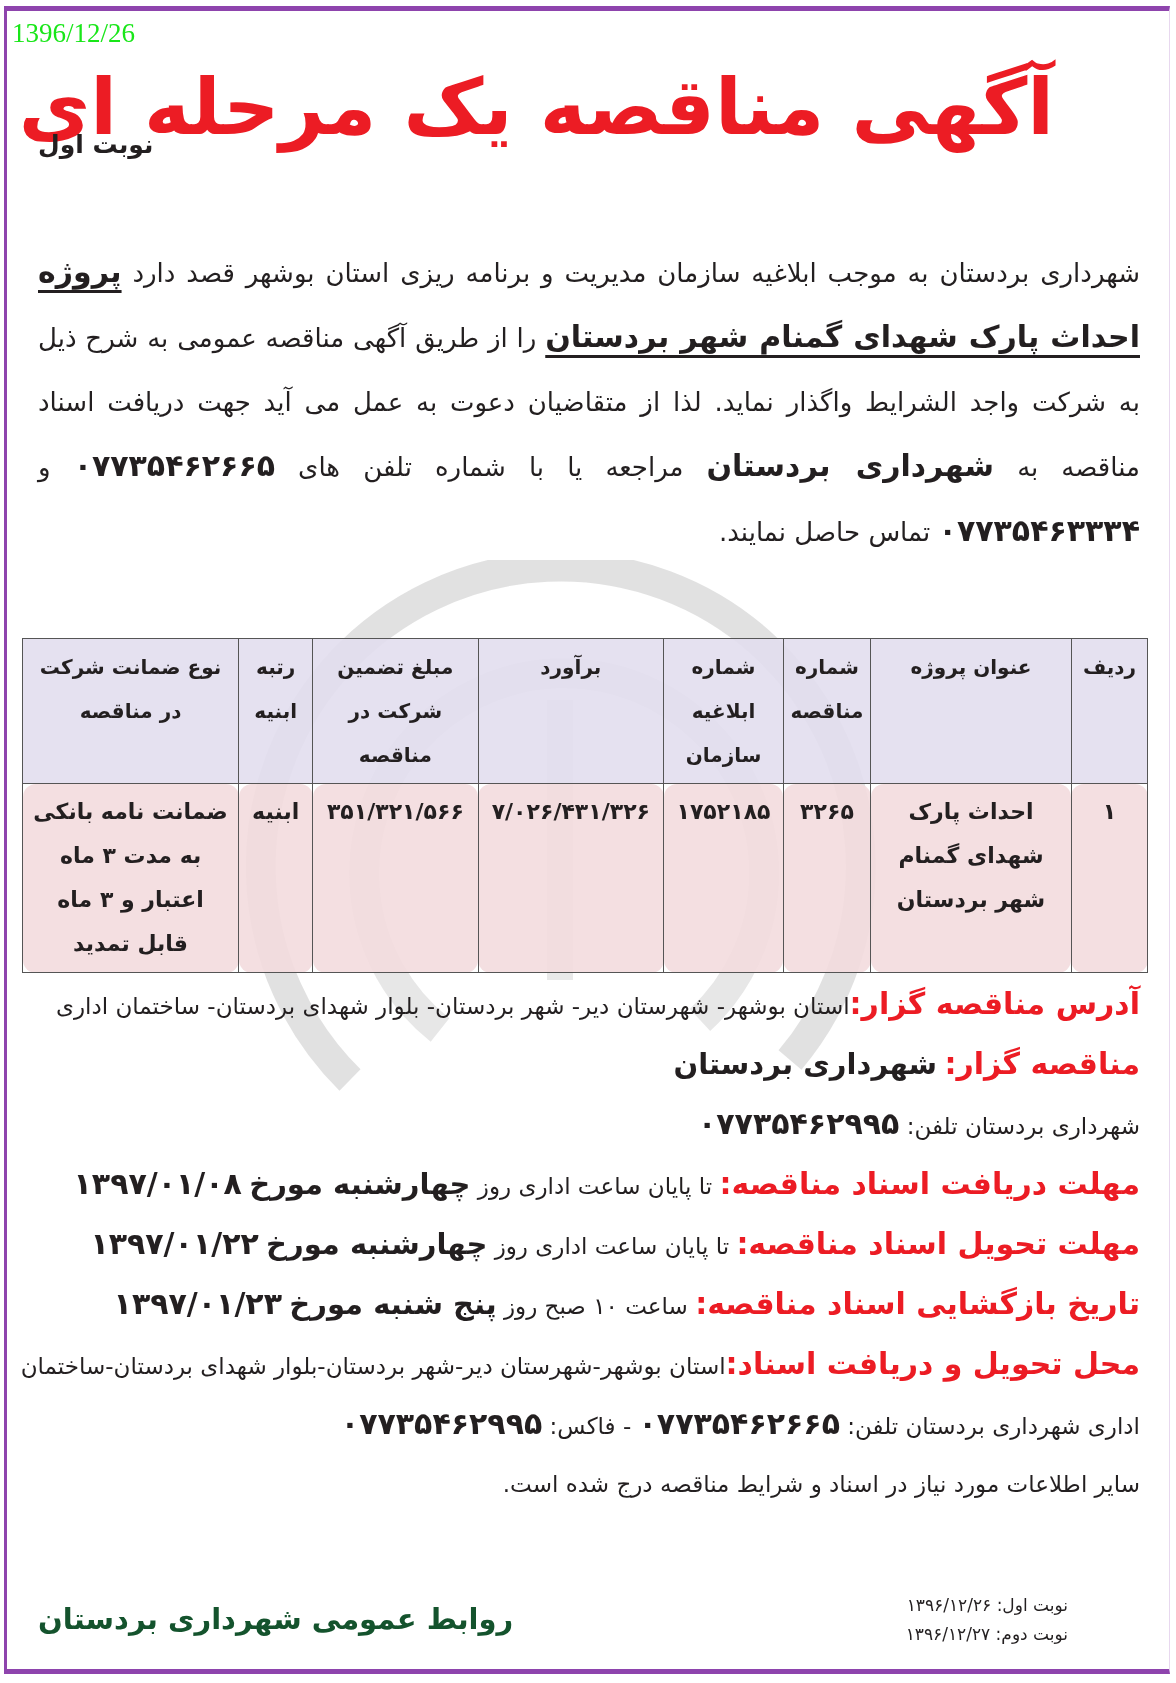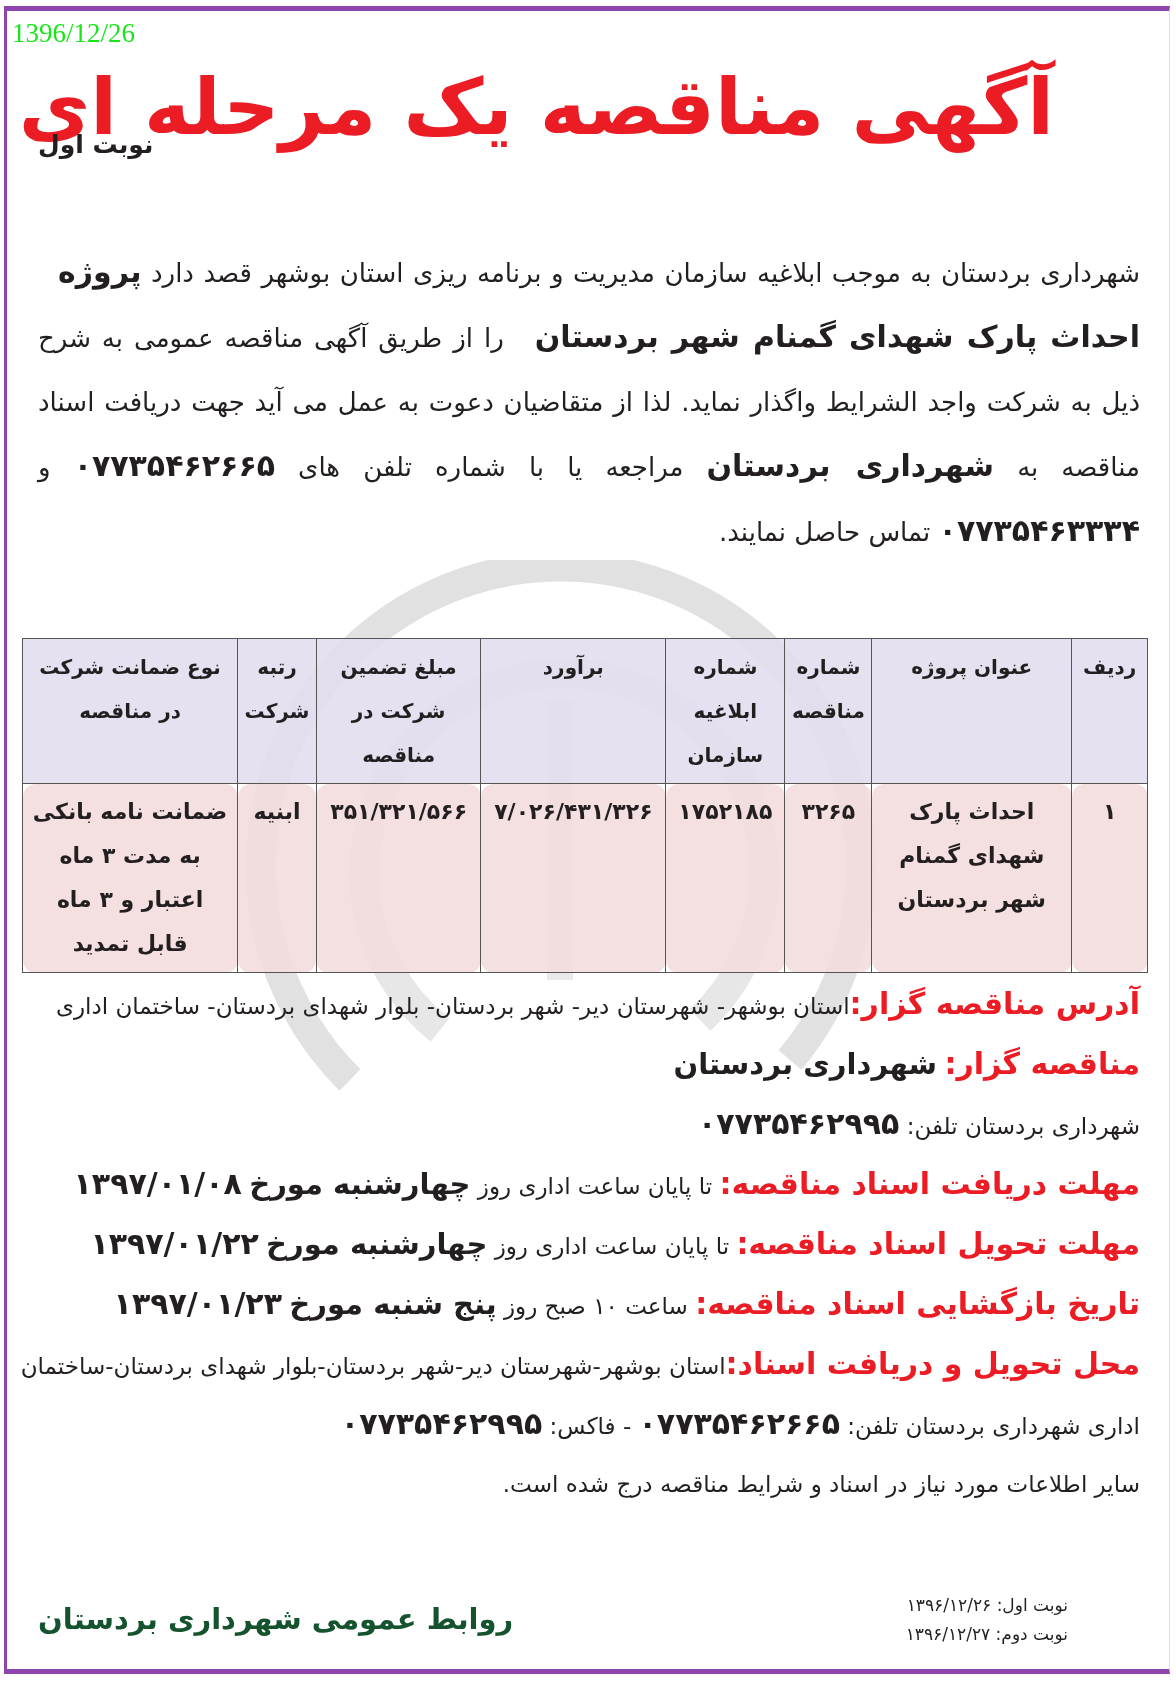--- a/index.html
+++ b/index.html
@@ -10,21 +10,21 @@
            border-left: 3px solid #8e44ad; border-right: 1px solid #e8d8ef; box-sizing: border-box; }
   .date-stamp { position: absolute; left: 12px; top: 18px; color: #19e619; font-size: 27px;
                 font-family: Liberation Serif, serif; }
   .title { position: absolute; right: 122px; top: 62px; color: #ec1c24; font-size: 78px; font-weight: bold;
            direction: rtl; white-space: nowrap; letter-spacing: -1px; }
   .nobat { position: absolute; left: 38px; top: 130px; font-size: 25px; font-weight: bold; direction: rtl; }
   .watermark { position: absolute; left: 230px; top: 560px; width: 660px; height: 560px; pointer-events: none; }
   .intro { position: absolute; right: 36px; left: 38px; top: 240px; direction: rtl; text-align: justify;
            font-size: 26px; line-height: 64px; }
   .intro .bold { font-weight: bold; font-size: 30px; }
-  .intro .ul { text-underline-offset: 8px; margin-left: 20px; }
+  .intro .ul { text-decoration: underline; text-underline-offset: 8px; }
   .intro .num { font-weight: bold; font-size: 30px; letter-spacing: 1px; }
   table.tender { position: absolute; left: 22px; top: 638px; width: 1126px; border-collapse: collapse;
                  direction: rtl; font-weight: bold; font-size: 20px; }
   table.tender th, table.tender td { border: 1.5px solid #555; text-align: center; vertical-align: top;
                  padding: 6px 6px; line-height: 44px; }
   table.tender thead th { background: rgba(226,222,238,0.9); height: 80px; }
   table.tender tbody td { background: rgba(243,220,222,0.9); height: 135px; font-size: 22px; border-radius: 13px; }
   .details { position: absolute; right: 36px; left: 30px; top: 975px; direction: rtl; }
   .line { font-size: 23px; line-height: 58px; white-space: nowrap; }
   .line .label { color: #ec1c24; font-weight: bold; font-size: 30px; }
@@ -57,21 +57,21 @@
 
 <table class="tender">
   <thead>
     <tr>
       <th style="width:62px">ردیف</th>
       <th style="width:185px">عنوان پروژه</th>
       <th style="width:58px">شماره مناقصه</th>
       <th style="width:105px">شماره ابلاغیه سازمان</th>
       <th style="width:170px">برآورد</th>
       <th style="width:150px">مبلغ تضمین شرکت در مناقصه</th>
-      <th style="width:60px">رتبه شرکت</th>
+      <th style="width:60px">رتبه ابنیه</th>
       <th style="width:200px">نوع ضمانت شرکت در مناقصه</th>
     </tr>
   </thead>
   <tbody>
     <tr>
       <td>۱</td>
       <td>احداث پارک شهدای گمنام شهر بردستان</td>
       <td>۳۲۶۵</td>
       <td>۱۷۵۲۱۸۵</td>
       <td>۷/۰۲۶/۴۳۱/۳۲۶</td>

